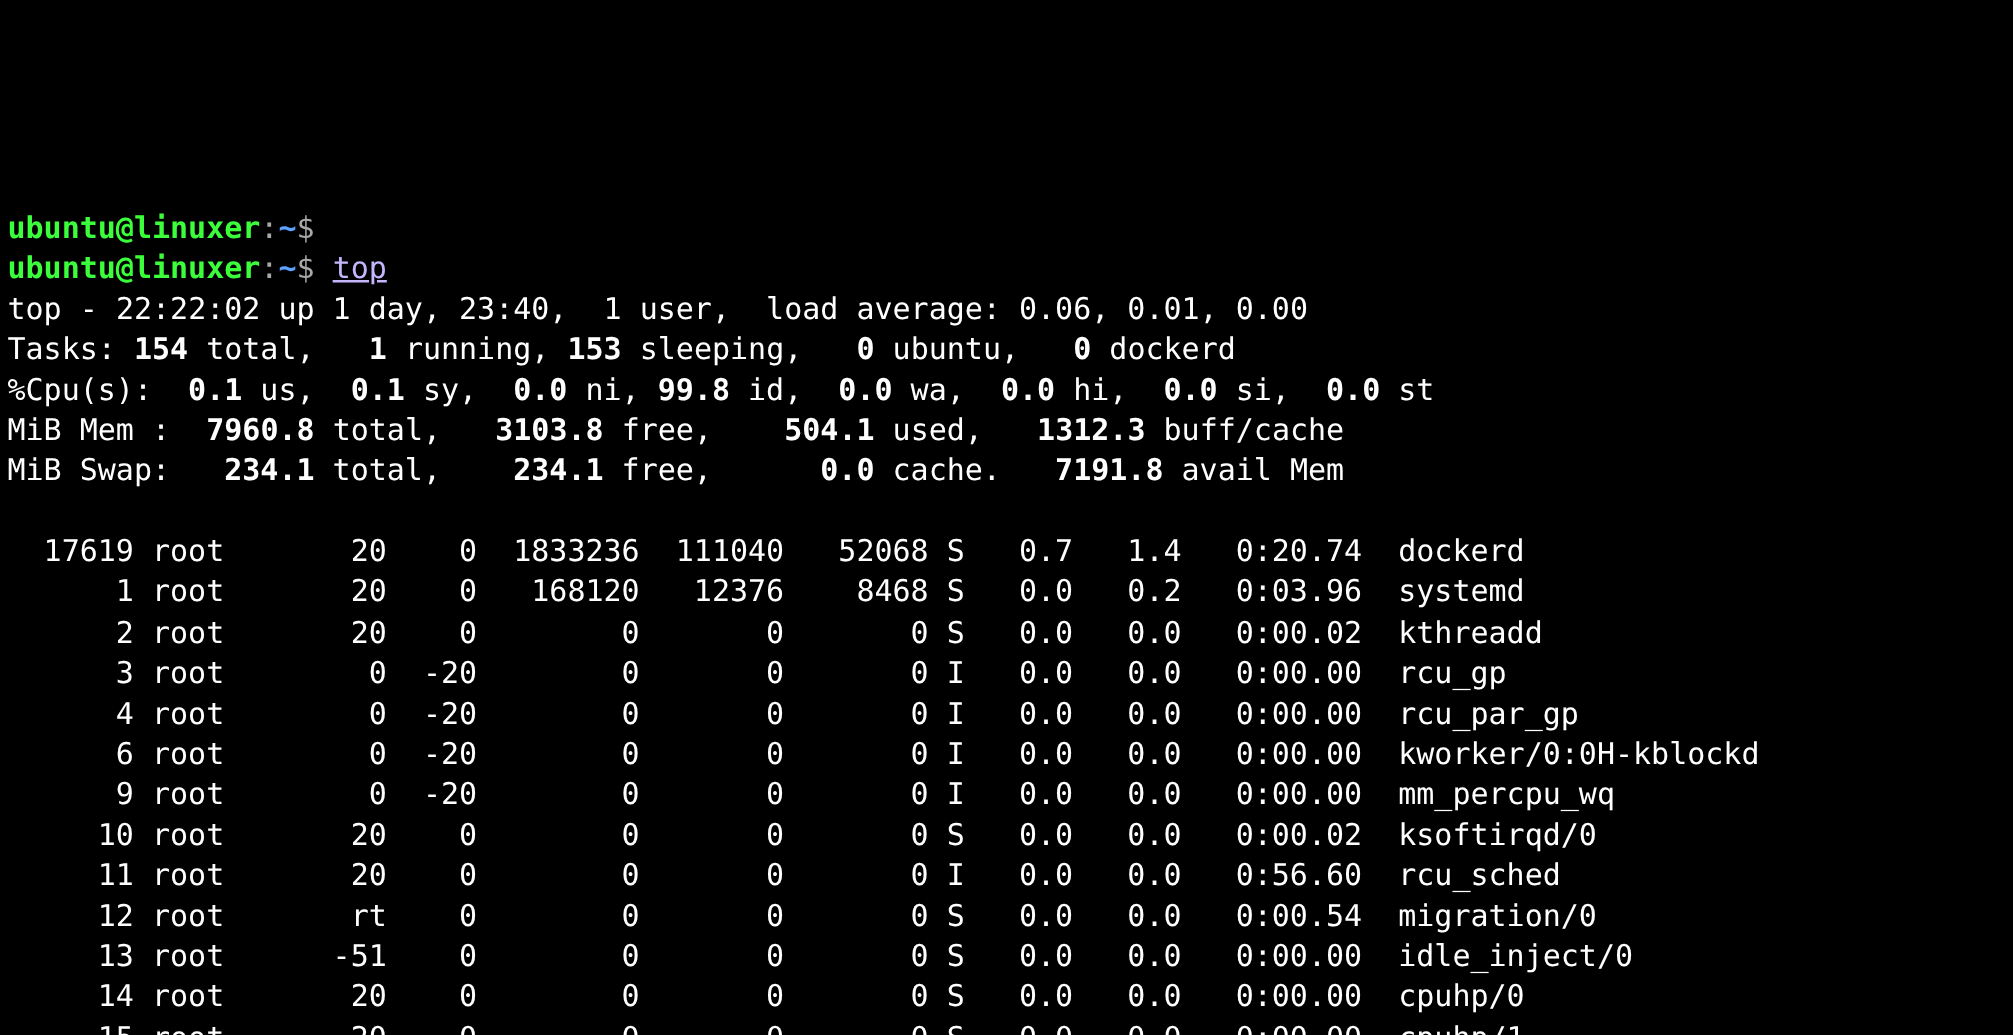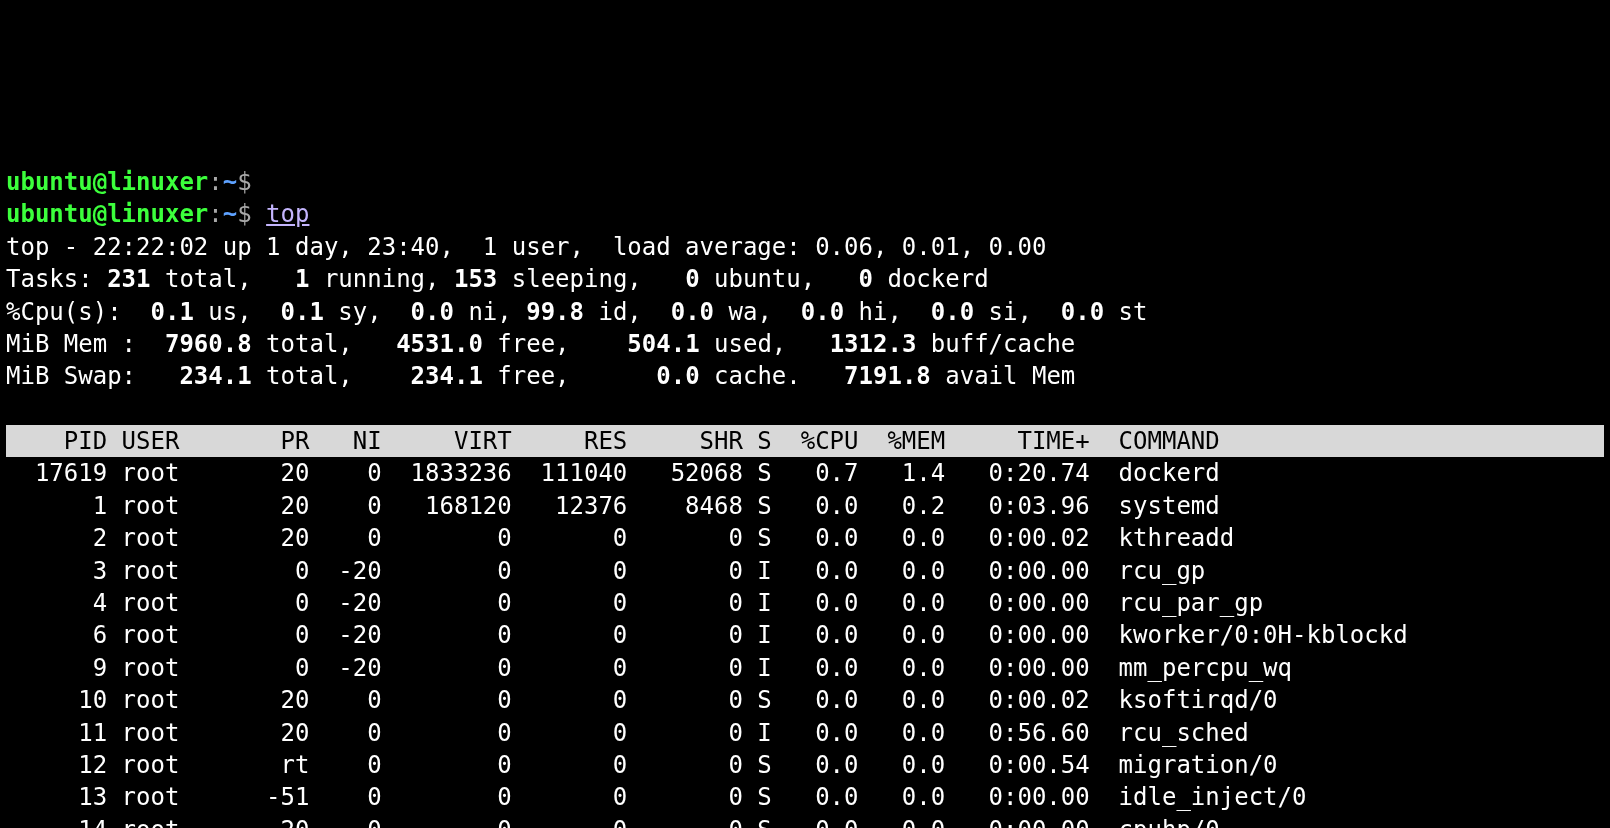--- a/index.html
+++ b/index.html
@@ -29,26 +29,26 @@
   }
 </style>
 </head>
 <body>
 
 
 
 <div class="term"><span><span class="user">ubuntu@linuxer</span><span class="dim">:</span><span class="path">~</span><span class="dim">$</span></span>
 <span><span class="user">ubuntu@linuxer</span><span class="dim">:</span><span class="path">~</span><span class="dim">$</span></span> <span class="cmd">top</span>
 <span><span>top - </span><span>22:22:02</span><span> up 1 day, 23:40,  1 user,  load average: 0.06, 0.01, 0.00</span></span>
-<span><span>Tasks:</span><span class="b"> 231</span><span> total,   </span><span class="b">1</span><span> running, </span><span class="b">153</span><span> sleeping,   </span><span class="b">0</span><span> ubuntu,   </span><span class="b">0</span><span> dockerd</span></span>
+<span><span>Tasks:</span><span class="b"> 154</span><span> total,   </span><span class="b">1</span><span> running, </span><span class="b">153</span><span> sleeping,   </span><span class="b">0</span><span> ubuntu,   </span><span class="b">0</span><span> dockerd</span></span>
 <span><span>%Cpu(s): </span><span class="b"> 0.1</span><span> us, </span><span class="b"> 0.1</span><span> sy, </span><span class="b"> 0.0</span><span> ni, </span><span class="b">99.8</span><span> id, </span><span class="b"> 0.0</span><span> wa, </span><span class="b"> 0.0</span><span> hi, </span><span class="b"> 0.0</span><span> si, </span><span class="b"> 0.0</span><span> st</span></span>
-<span><span>MiB Mem :  </span><span class="b">7960.8</span><span> total,   </span><span class="b">4531.0</span><span> free,    </span><span class="b">504.1</span><span> used,   </span><span class="b">1312.3</span><span> buff/cache</span></span>
+<span><span>MiB Mem :  </span><span class="b">7960.8</span><span> total,   </span><span class="b">3103.8</span><span> free,    </span><span class="b">504.1</span><span> used,   </span><span class="b">1312.3</span><span> buff/cache</span></span>
 <span><span>MiB Swap:   </span><span class="b">234.1</span><span> total,    </span><span class="b">234.1</span><span> free,      </span><span class="b">0.0</span><span> cache.   </span><span class="b">7191.8</span><span> avail Mem</span></span>
 
-<span class="hdr" id="hdr">    PID USER       PR   NI     VIRT     RES     SHR S  %CPU  %MEM     TIME+  COMMAND</span><div id="rows">  17619 root       20    0  1833236  111040   52068 S   0.7   1.4   0:20.74  dockerd
+<div id="rows">  17619 root       20    0  1833236  111040   52068 S   0.7   1.4   0:20.74  dockerd
       1 root       20    0   168120   12376    8468 S   0.0   0.2   0:03.96  systemd
       2 root       20    0        0       0       0 S   0.0   0.0   0:00.02  kthreadd
       3 root        0  -20        0       0       0 I   0.0   0.0   0:00.00  rcu_gp
       4 root        0  -20        0       0       0 I   0.0   0.0   0:00.00  rcu_par_gp
       6 root        0  -20        0       0       0 I   0.0   0.0   0:00.00  kworker/0:0H-kblockd
       9 root        0  -20        0       0       0 I   0.0   0.0   0:00.00  mm_percpu_wq
      10 root       20    0        0       0       0 S   0.0   0.0   0:00.02  ksoftirqd/0
      11 root       20    0        0       0       0 I   0.0   0.0   0:56.60  rcu_sched
      12 root       rt    0        0       0       0 S   0.0   0.0   0:00.54  migration/0
      13 root      -51    0        0       0       0 S   0.0   0.0   0:00.00  idle_inject/0

